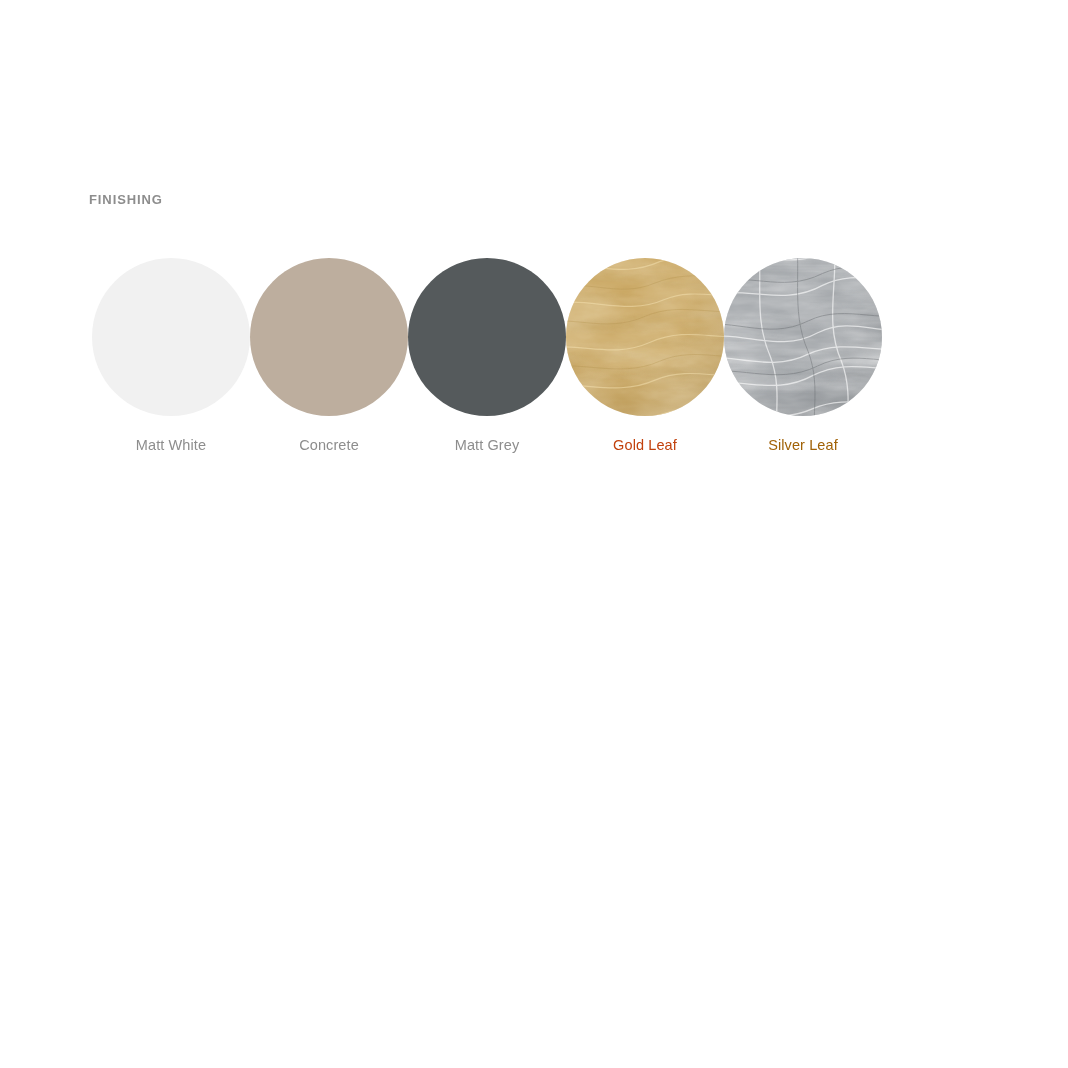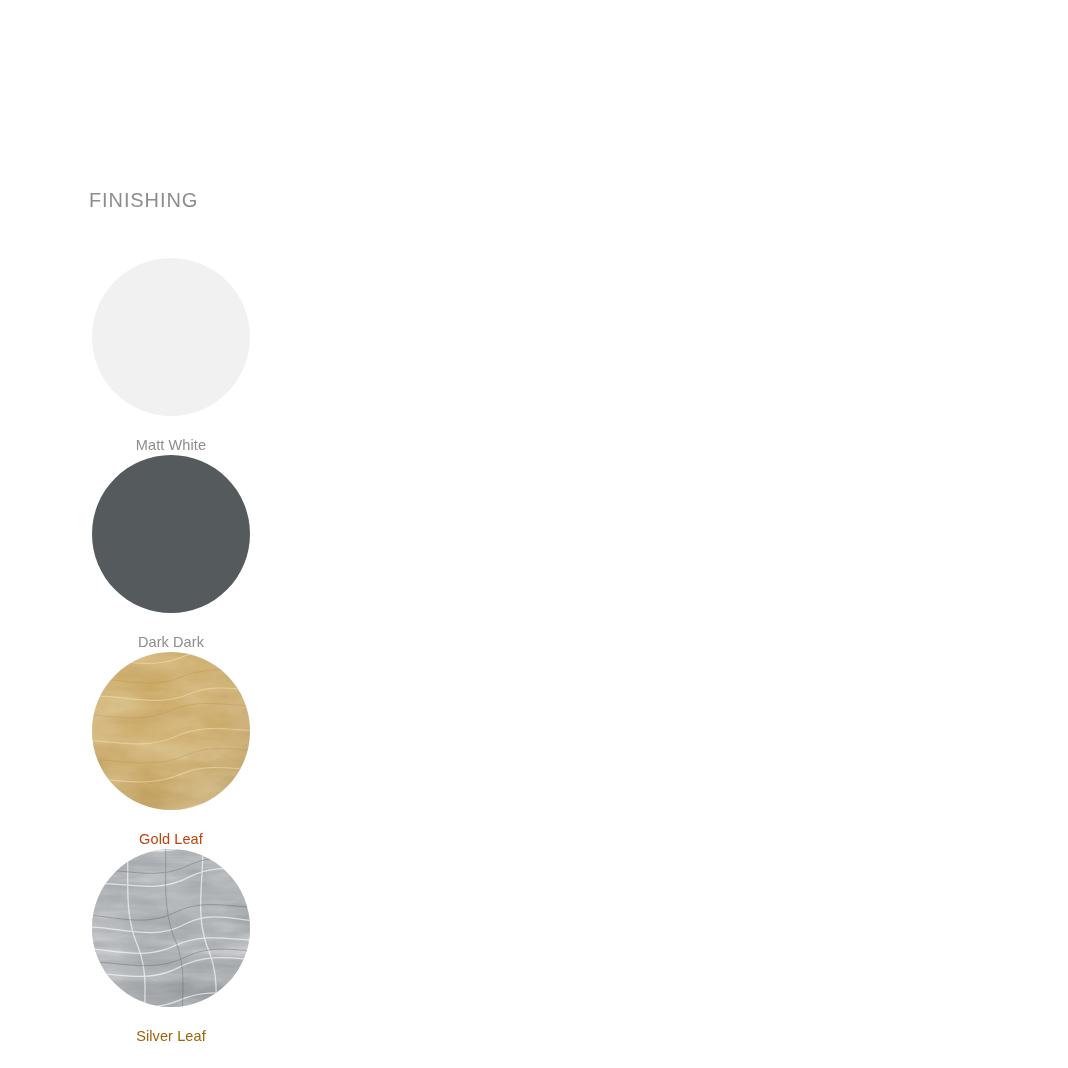--- a/index.html
+++ b/index.html
@@ -24,36 +24,36 @@
     width: 1068px;
     height: 1068px;
     background: #ffffff;
   }
 
   
   #section-title {
     position: absolute;
     left: 89px;
     top: 190px;
-    font-size: 20px;
+    font-size: 13px;
     letter-spacing: 0.9px;
     color: #8d8d8d;
-    font-weight: 400;
+    font-weight: 700;
     line-height: 20px;
     white-space: nowrap;
   }
 
   
   #swatch-row {
     position: absolute;
     left: 92px;
     top: 258px;
     width: 882px;
     display: flex;
-    flex-direction: column;
+    flex-direction: row;
     align-items: flex-start;
     justify-content: flex-start;
   }
 
   .swatch-item {
     width: 158px;
     display: flex;
     flex-direction: column;
     align-items: center;
   }
@@ -96,24 +96,28 @@
 
   <div id="section-title" style="color: rgb(141, 141, 141);">FINISHING</div>
 
   <div id="swatch-row">
 
     <div class="swatch-item">
       <div class="swatch-disc" id="disc-0" style="background: rgb(241, 241, 241);"></div>
       <div class="swatch-label" style="color: rgb(141, 141, 141);">Matt White</div>
     </div>
 
+    <div class="swatch-item">
+      <div class="swatch-disc" id="disc-1" style="background: rgb(189, 174, 158);"></div>
+      <div class="swatch-label" style="color: rgb(141, 141, 141);">Concrete</div>
+    </div>
 
     <div class="swatch-item">
       <div class="swatch-disc" id="disc-2" style="background: rgb(85, 90, 92);"></div>
-      <div class="swatch-label" style="color: rgb(141, 141, 141);">Dark Dark</div>
+      <div class="swatch-label" style="color: rgb(141, 141, 141);">Matt Grey</div>
     </div>
 
     <div class="swatch-item">
       <div class="swatch-disc" id="disc-3" style="background: radial-gradient(circle at 34% 26%, rgb(201, 166, 97) 0%, rgb(201, 166, 97) 42%, rgba(0, 0, 0, 0.1) 100%), rgb(201, 166, 97);">
         <svg class="leaf-tex" viewBox="0 0 100 100" preserveAspectRatio="none">
           <defs>
             <filter id="goldNoise" x="0" y="0" width="100%" height="100%">
               <feTurbulence type="fractalNoise" baseFrequency="0.035 0.09" numOctaves="4" seed="7" result="t"></feTurbulence>
               <feColorMatrix in="t" type="matrix" values="0 0 0 0 1
                          0 0 0 0 0.93

